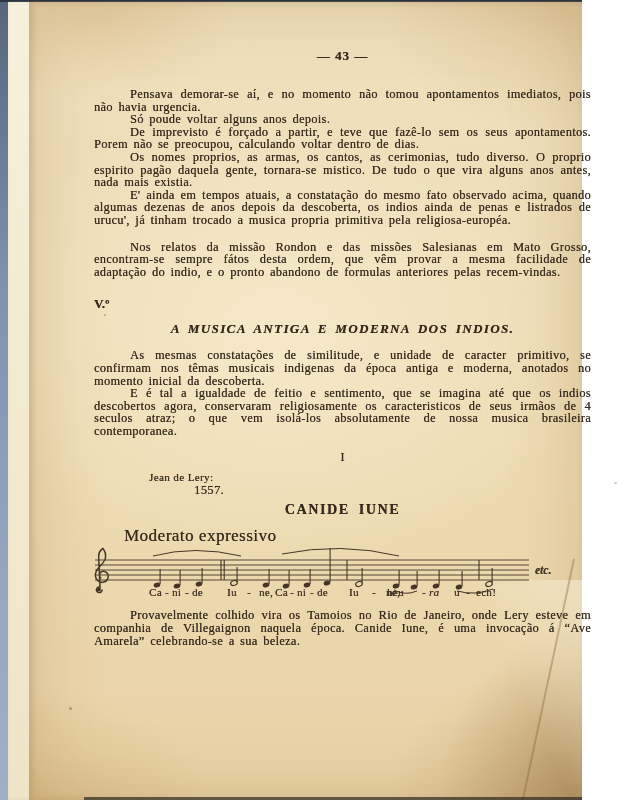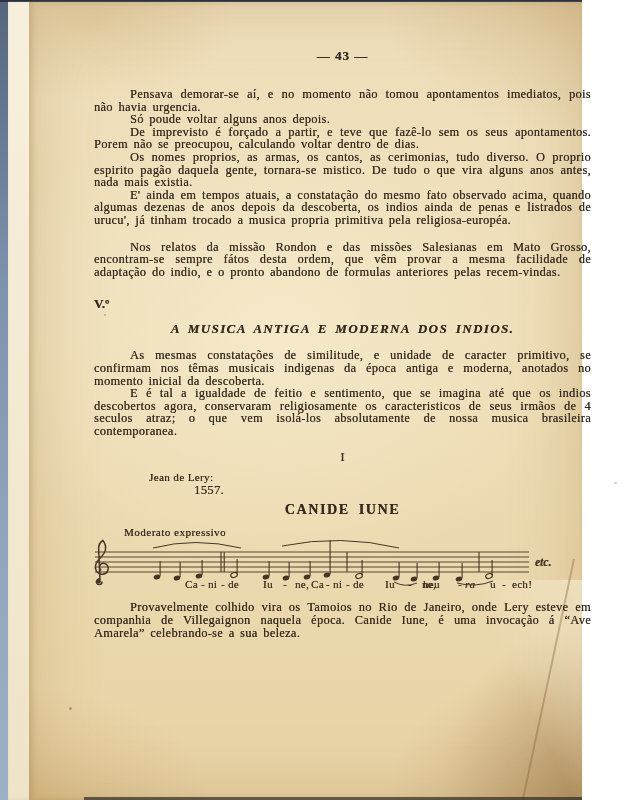--- a/index.html
+++ b/index.html
@@ -32,25 +32,25 @@
   .pageno{margin-top:46px;text-align:center;font-weight:bold;font-size:13px;letter-spacing:1px;margin-bottom:24px;}
   .para{margin:0;text-align:justify;text-indent:36px;font-size:12.3px;line-height:12.6px;letter-spacing:.35px;word-spacing:2.2px;}
   .gap-top{margin-top:14px;}
   .sec-num{margin-top:18px;text-align:left;font-weight:bold;font-size:13px;}
   .sec-title{margin-top:9px;text-align:center;font-weight:bold;font-style:italic;font-size:13px;letter-spacing:1.4px;word-spacing:3px;}
   .sp-first{margin-top:12px;}
   .piece-index{margin-top:12px;text-align:center;font-size:13px;}
   .attr1{margin-top:6px;margin-left:55px;font-size:11px;letter-spacing:.4px;}
   .attr2{margin-left:100px;font-size:12.5px;letter-spacing:.4px;}
   .piece-title{margin-top:4px;text-align:center;font-weight:bold;font-size:14px;letter-spacing:1.6px;word-spacing:4px;}
-  .tempo{margin-top:8px;margin-left:30px;font-size:11px;letter-spacing:.5px;}
+  .tempo{margin-top:8px;margin-left:30px;font-size:17px;letter-spacing:.5px;}
   .music-block{position:relative;margin-left:-5px;width:470px;margin-top:-8px;}
   .music-block svg{display:block;}
   .lyrics{position:relative;height:13px;margin-top:-8px;font-size:11px;letter-spacing:.3px;color:#3d2f21;}
-  .lyrics span{position:absolute;top:0;white-space:nowrap;margin-left:36px;}
+  .lyrics span{position:absolute;top:0;white-space:nowrap;}
   .closing{margin-top:10px;}
 </style>
 </head>
 <body>
 
 <div class="scene">
   <div class="under-page"></div>
 
   <div class="page">
     <div class="corner-shade"></div>

